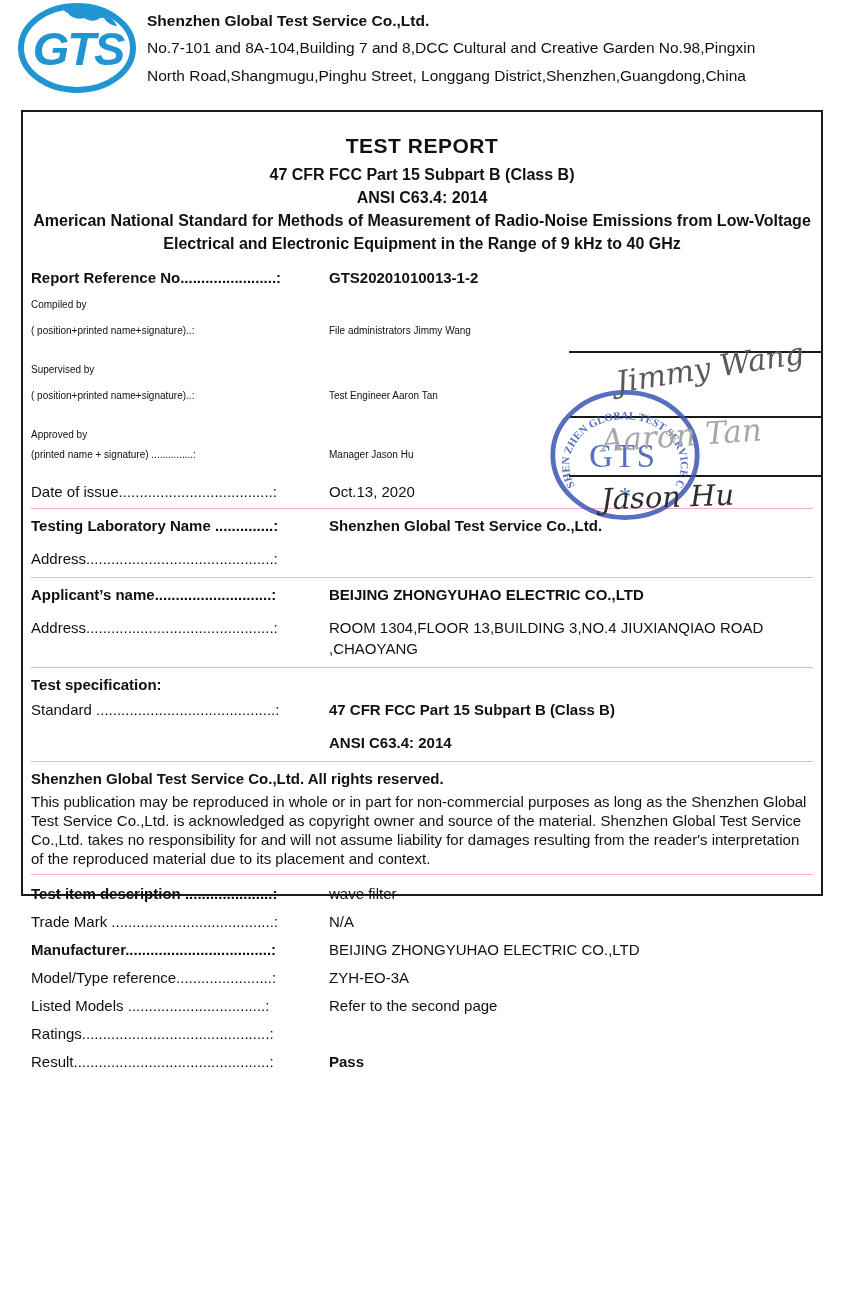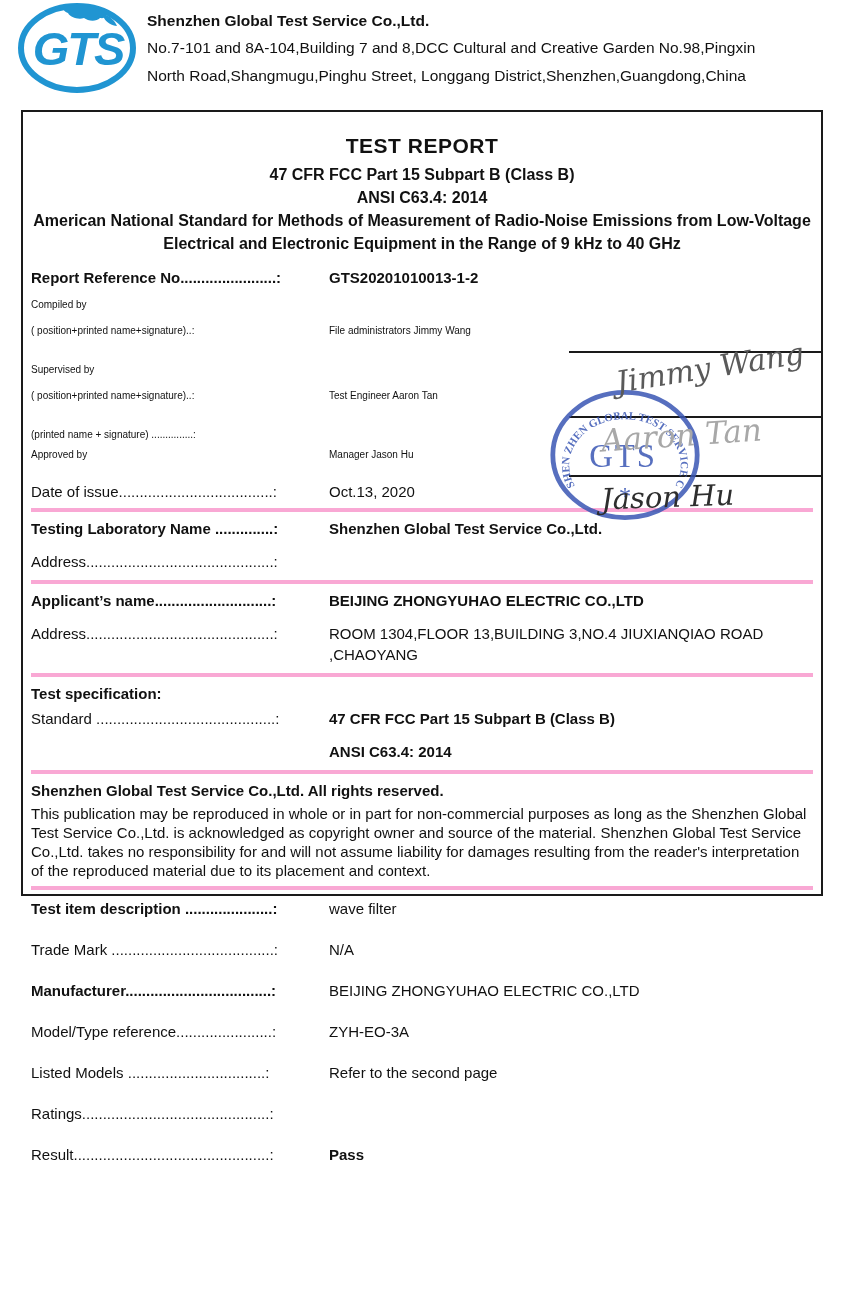--- a/index.html
+++ b/index.html
@@ -22,30 +22,30 @@
     position:absolute;left:21px;top:110px;width:802px;height:786px;
     border:2px solid #1a1a1a;box-sizing:border-box;
     padding:12px 8px;
   }
   .title-block{text-align:center;}
   .main-title{margin-top:10px;font-size:21px;font-weight:bold;letter-spacing:.5px;}
   .sub{font-size:16px;font-weight:bold;line-height:23px;}
   .sub.first{margin-top:5px;}
   
   .sec{position:relative;}
-  .sec.bordered{border-top:4px solid #f9a8d4;}
+  .sec.bordered{border-top:1px solid #f9a8d4;}
   .frow{display:flex;align-items:flex-start;font-size:15px;line-height:21px;}
   .flabel{width:298px;flex-shrink:0;}
   .fvalue{flex:1;}
   .b{font-weight:bold;}
   .sig-row{position:relative;display:flex;align-items:flex-end;margin-top:7px;padding-bottom:12px;font-size:10px;line-height:20px;}
   .sig-row .flabel div+div{margin-top:6px;}
   .sig-row.tight .flabel div+div{margin-top:0;}
   .sigline{position:absolute;left:538px;right:-8px;bottom:0;border-bottom:2px solid #1a1a1a;}
-  .mt4{margin-top:4px;} .mt6{margin-top:12px;} .mt7{margin-top:20px;align-items:flex-end;}
+  .mt4{margin-top:4px;} .mt6{margin-top:12px;} .mt7{margin-top:7px;align-items:flex-end;}
   .pt4{padding-top:4px;} .pt6{padding-top:6px;}
   .pb6{padding-bottom:6px;} .pb8{padding-bottom:8px;}
   .copy-head{font-size:15px;font-weight:bold;line-height:21px;}
   .copy-body{font-size:15px;line-height:19px;margin-top:3px;text-align:left;}
   
   .overlay{position:absolute;left:0;top:0;width:100%;height:100%;pointer-events:none;}
   .stamp{position:absolute;left:525px;top:275px;width:154px;height:136px;opacity:.85;}
   .sig{position:absolute;font-family:"DejaVu Serif","Liberation Serif",serif;font-style:italic;white-space:nowrap;}
   .sig-compiled{left:592px;top:238px;font-size:30px;color:#5a5a5a;transform:rotate(-9deg);}
   .sig-supervised{left:578px;top:305px;font-size:31px;color:#a8a8a8;transform:rotate(-4deg);}
@@ -98,22 +98,22 @@
         <div class="flabel">
           <div>Supervised by</div>
           <div>( position+printed name+signature)..:</div>
         </div>
         <div class="fvalue">Test Engineer  Aaron Tan</div>
         <div class="sigline"></div>
       </div>
 
       <div class="sig-row tight">
         <div class="flabel">
+          <div>Approved by</div>
           <div>(printed name + signature) ...............:</div>
-          <div>Approved by</div>
         </div>
         <div class="fvalue">Manager Jason Hu</div>
         <div class="sigline"></div>
       </div>
 
       <div class="frow mt4 pb6">
         <div class="flabel">Date of issue.....................................:</div>
         <div class="fvalue">Oct.13, 2020</div>
       </div>
     </div>

